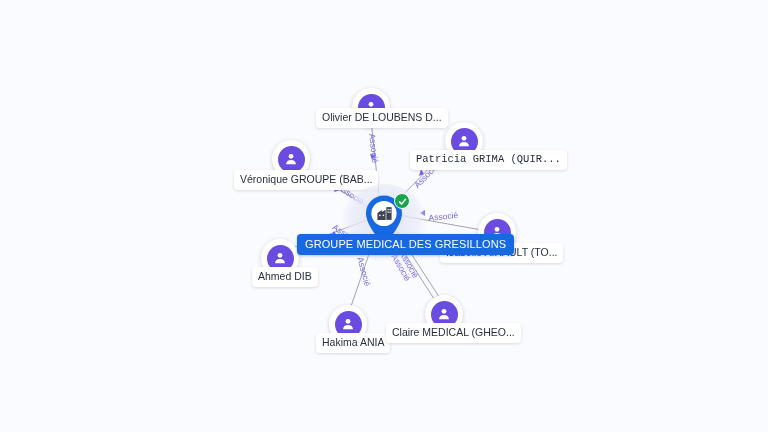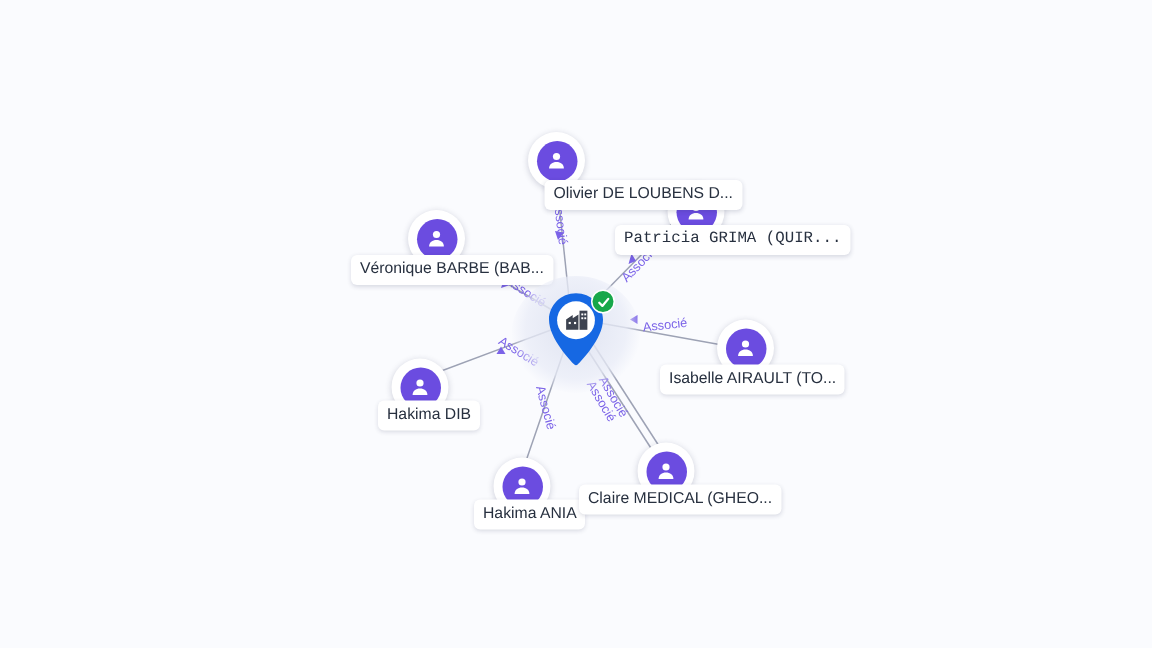--- a/index.html
+++ b/index.html
@@ -174,61 +174,61 @@
   <div class="edge-label" style="left:406px; top:249px; transform:rotate(60deg);">Associé</div>
 
   <div class="person-node" style="left:352px; top:88px;">
     <div class="person-disc">
       <svg width="16" height="16" viewBox="0 0 24 24" fill="#ffffff">
         <circle cx="12" cy="8" r="3.6"></circle>
         <path d="M4.6 20c0-4.1 3.3-6.4 7.4-6.4s7.4 2.3 7.4 6.4z"></path>
       </svg>
     </div>
   </div>
-  <div class="node-label" style="left:316px; top:120px;margin-left:47px;">Olivier DE LOUBENS D...</div>
+  <div class="node-label" style="left:316px; top:108px;">Olivier DE LOUBENS D...</div>
 
   <div class="person-node" style="left:445px; top:122px;">
     <div class="person-disc">
       <svg width="16" height="16" viewBox="0 0 24 24" fill="#ffffff">
         <circle cx="12" cy="8" r="3.6"></circle>
         <path d="M4.6 20c0-4.1 3.3-6.4 7.4-6.4s7.4 2.3 7.4 6.4z"></path>
       </svg>
     </div>
   </div>
   <div class="node-label" style="left:410px; top:150px;font-family:Liberation Mono, monospace;">Patricia GRIMA (QUIR...</div>
 
   <div class="person-node" style="left:272px; top:140px;">
     <div class="person-disc">
       <svg width="16" height="16" viewBox="0 0 24 24" fill="#ffffff">
         <circle cx="12" cy="8" r="3.6"></circle>
         <path d="M4.6 20c0-4.1 3.3-6.4 7.4-6.4s7.4 2.3 7.4 6.4z"></path>
       </svg>
     </div>
   </div>
-  <div class="node-label" style="left:234px; top:170px;">Véronique BARBE (BAB...</div>
+  <div class="node-label" style="left:234px; top:170px;">Véronique GROUPE (BAB...</div>
 
   <div class="person-node" style="left:478px; top:213px;">
     <div class="person-disc">
       <svg width="16" height="16" viewBox="0 0 24 24" fill="#ffffff">
         <circle cx="12" cy="8" r="3.6"></circle>
         <path d="M4.6 20c0-4.1 3.3-6.4 7.4-6.4s7.4 2.3 7.4 6.4z"></path>
       </svg>
     </div>
   </div>
   <div class="node-label" style="left:440px; top:243px;">Isabelle AIRAULT (TO...</div>
 
   <div class="person-node" style="left:261px; top:239px;">
     <div class="person-disc">
       <svg width="16" height="16" viewBox="0 0 24 24" fill="#ffffff">
         <circle cx="12" cy="8" r="3.6"></circle>
         <path d="M4.6 20c0-4.1 3.3-6.4 7.4-6.4s7.4 2.3 7.4 6.4z"></path>
       </svg>
     </div>
   </div>
-  <div class="node-label" style="left:252px; top:267px;">Hakima DIB</div>
+  <div class="node-label" style="left:252px; top:267px;">Ahmed DIB</div>
 
   <div class="person-node" style="left:329px; top:305px;">
     <div class="person-disc">
       <svg width="16" height="16" viewBox="0 0 24 24" fill="#ffffff">
         <circle cx="12" cy="8" r="3.6"></circle>
         <path d="M4.6 20c0-4.1 3.3-6.4 7.4-6.4s7.4 2.3 7.4 6.4z"></path>
       </svg>
     </div>
   </div>
   <div class="node-label" style="left:316px; top:333px;text-align:right;">Hakima ANIA</div>
@@ -262,14 +262,15 @@
       <rect x="9.4" y="13.6" width="2" height="2" fill="#ffffff"></rect>
     </svg>
 
     <div class="check-badge">
       <svg width="9" height="9" viewBox="0 0 24 24" fill="none" stroke="#ffffff" stroke-width="4" stroke-linecap="round" stroke-linejoin="round">
         <polyline points="4,13 9.5,18.5 20,6"></polyline>
       </svg>
     </div>
   </div>
 
+  <div class="company-label" style="left:297px; top:234px;">GROUPE MEDICAL DES GRESILLONS</div>
 
 </div>
 
 </body></html>

